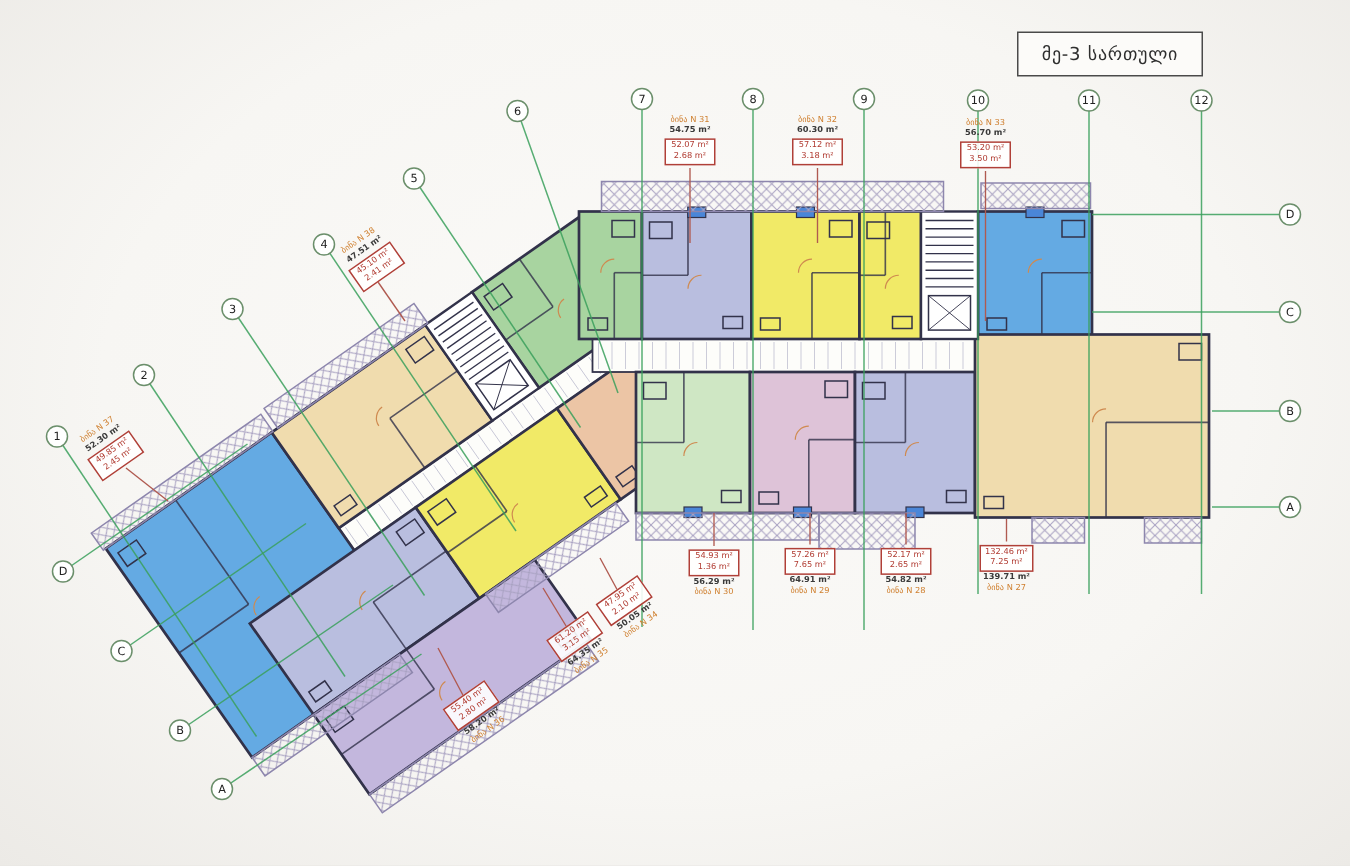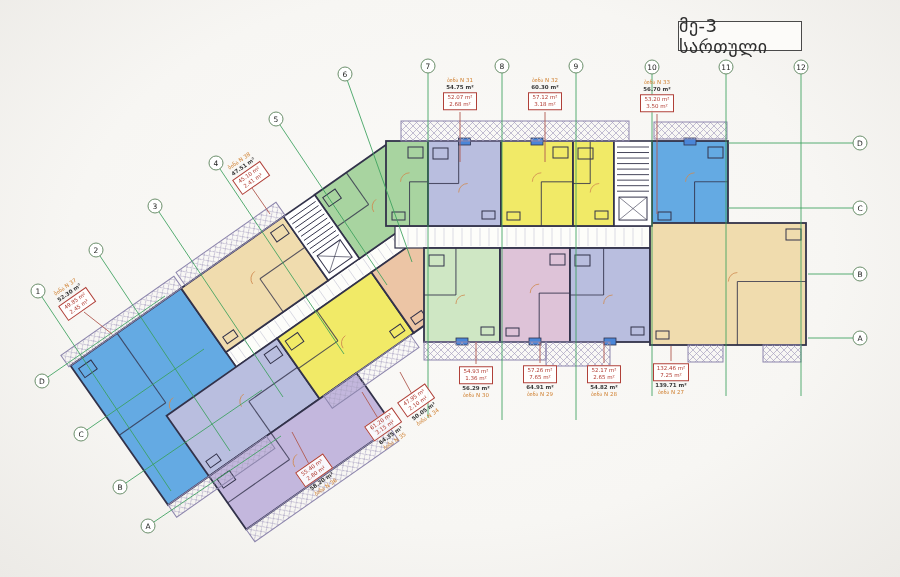--- a/index.html
+++ b/index.html
@@ -11,21 +11,21 @@
   .canvas{
     position:relative;width:900px;height:577px;
     background:
       radial-gradient(ellipse at 50% 45%, #fbfaf8 0%, #f7f6f3 60%, #eceae6 100%);
   }
   svg{position:absolute;left:0;top:0;}
   .title-box{
     position:absolute;left:678px;top:21px;width:122px;height:28px;
     border:1.5px solid #4a4a4a;background:#fcfbf9;
     display:flex;align-items:center;justify-content:center;
-    font-size:18px;color:#2e2e2e;letter-spacing:0.5px;
+    font-size:12px;color:#2e2e2e;letter-spacing:0.5px;
   }
   .label{
     position:absolute;width:48px;text-align:center;
     color:#b03a30;font-size:5.5px;line-height:1.25;
     transform:translate(-50%,-50%);
     pointer-events:none;
   }
   .label .apt{color:#cf7f2e;white-space:nowrap;}
   .label .area{color:#3a3a3a;font-weight:bold;white-space:nowrap;}
   .label .box{

